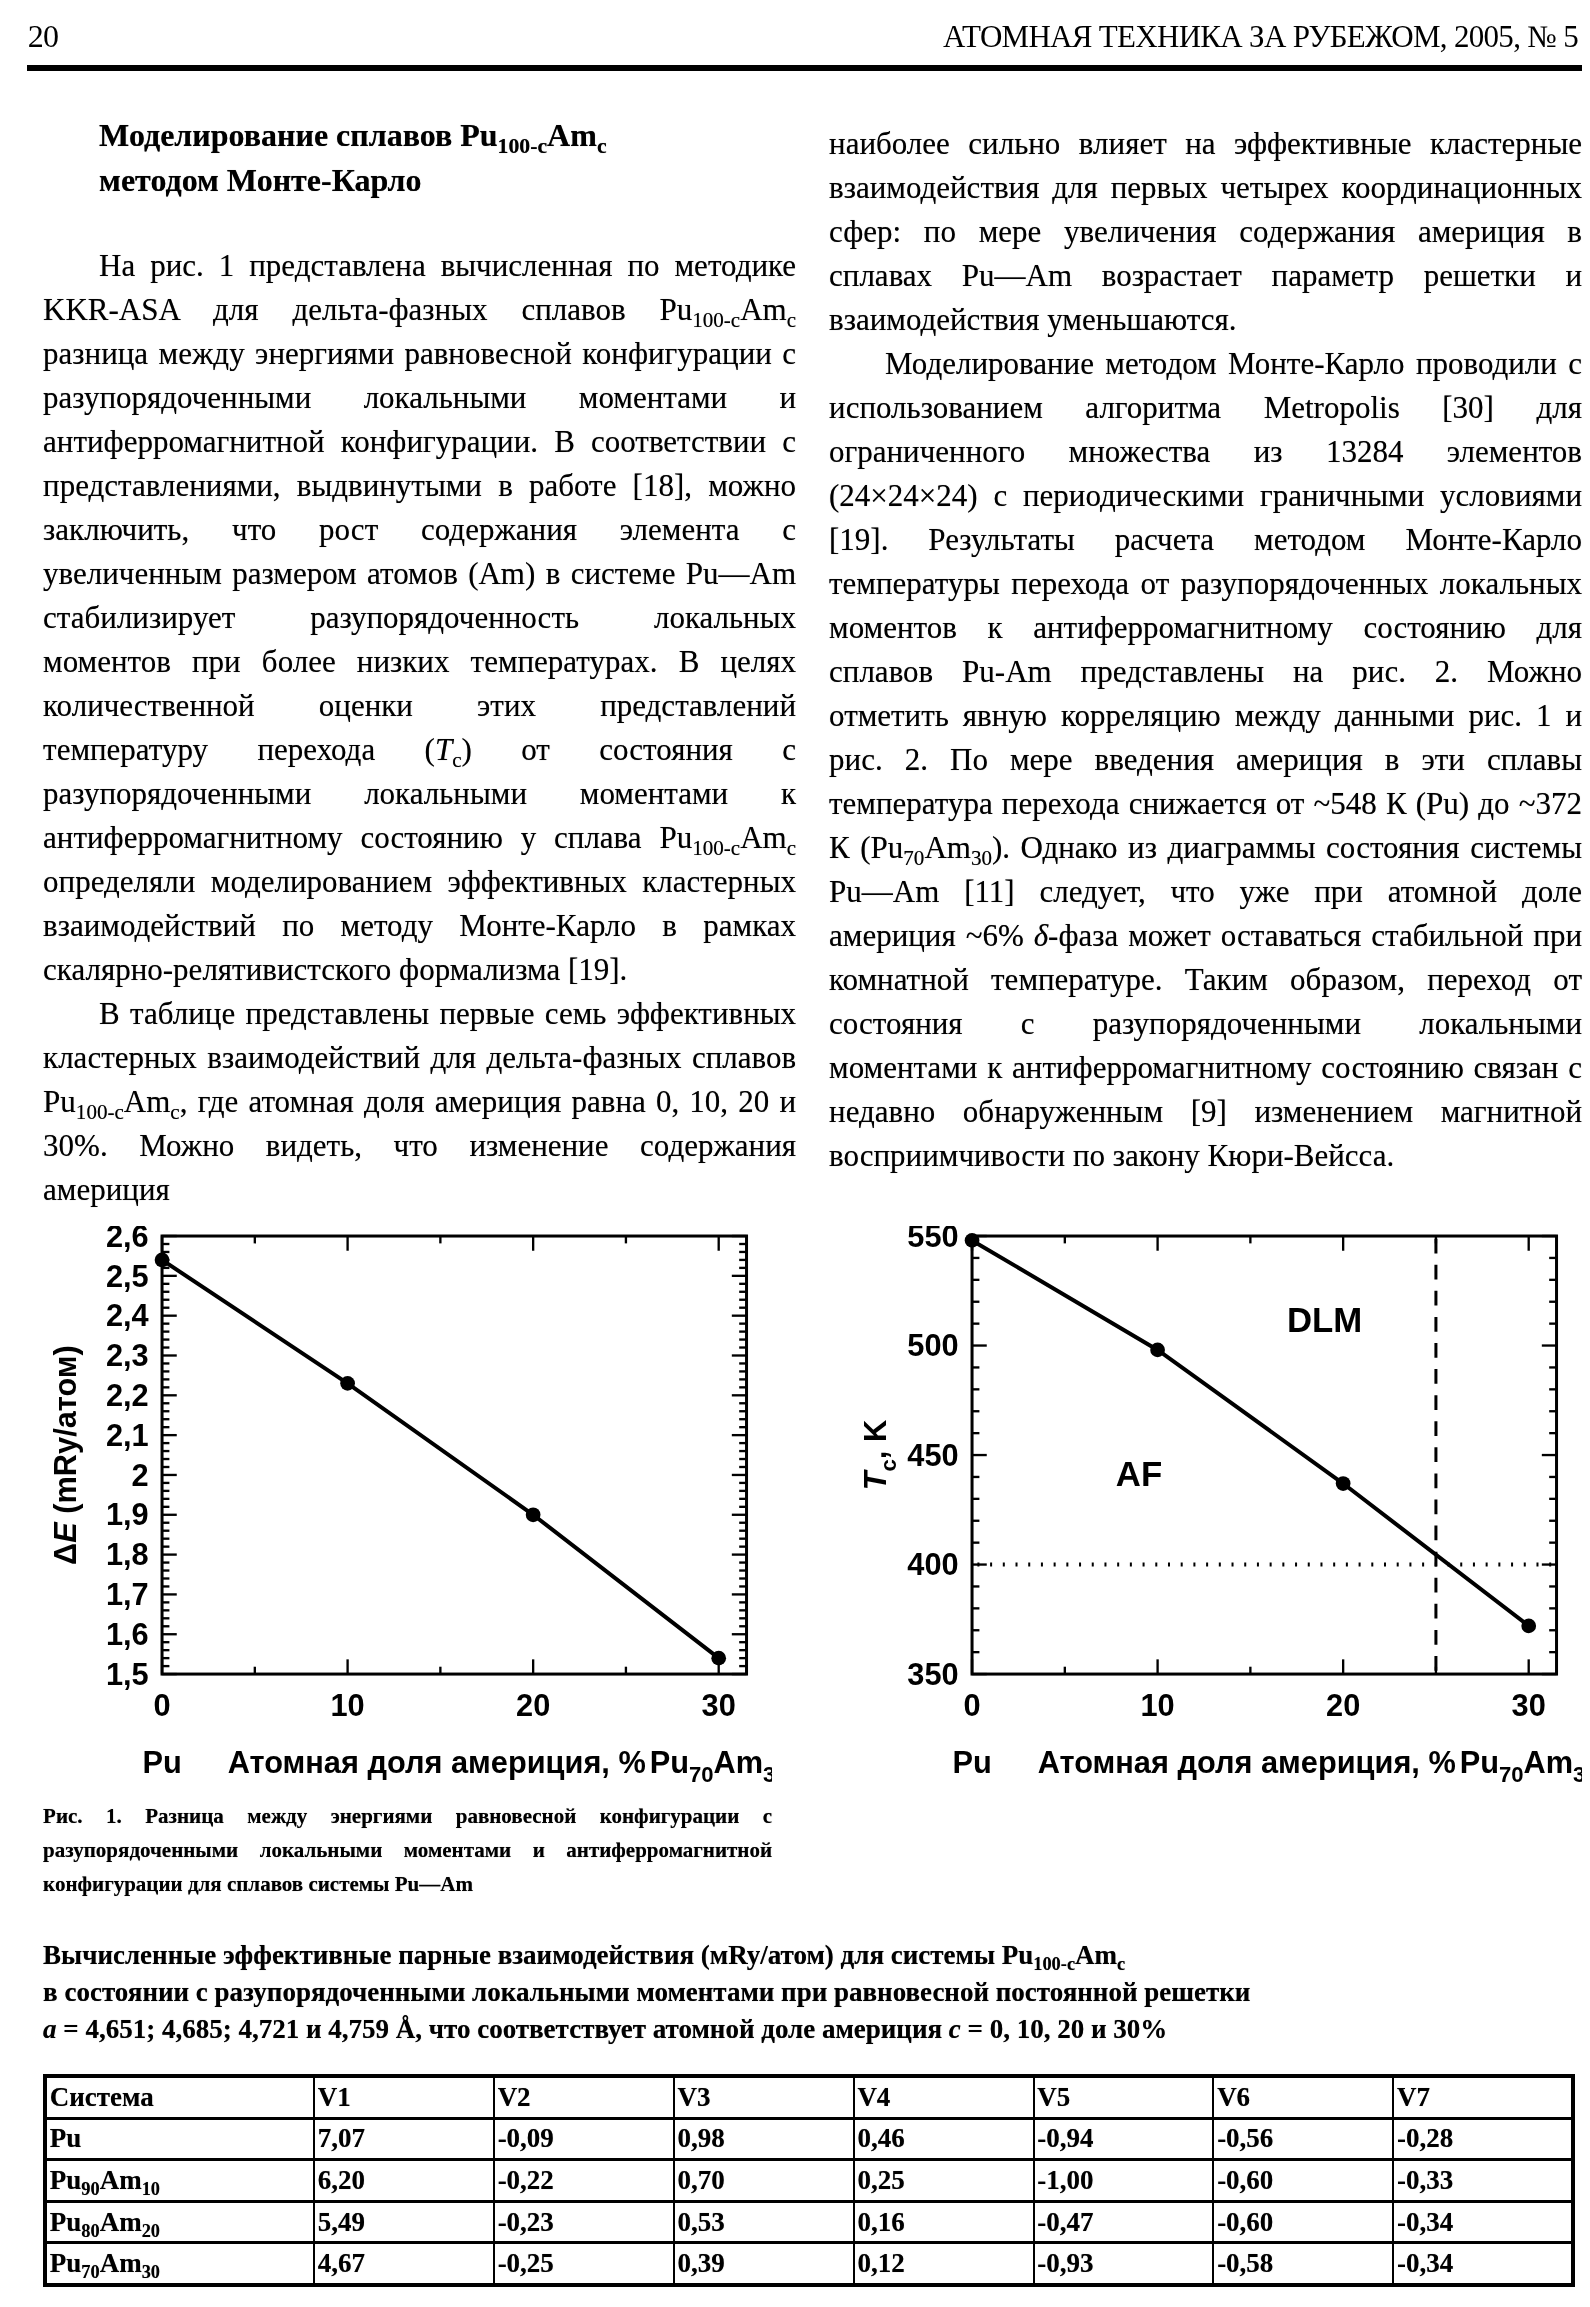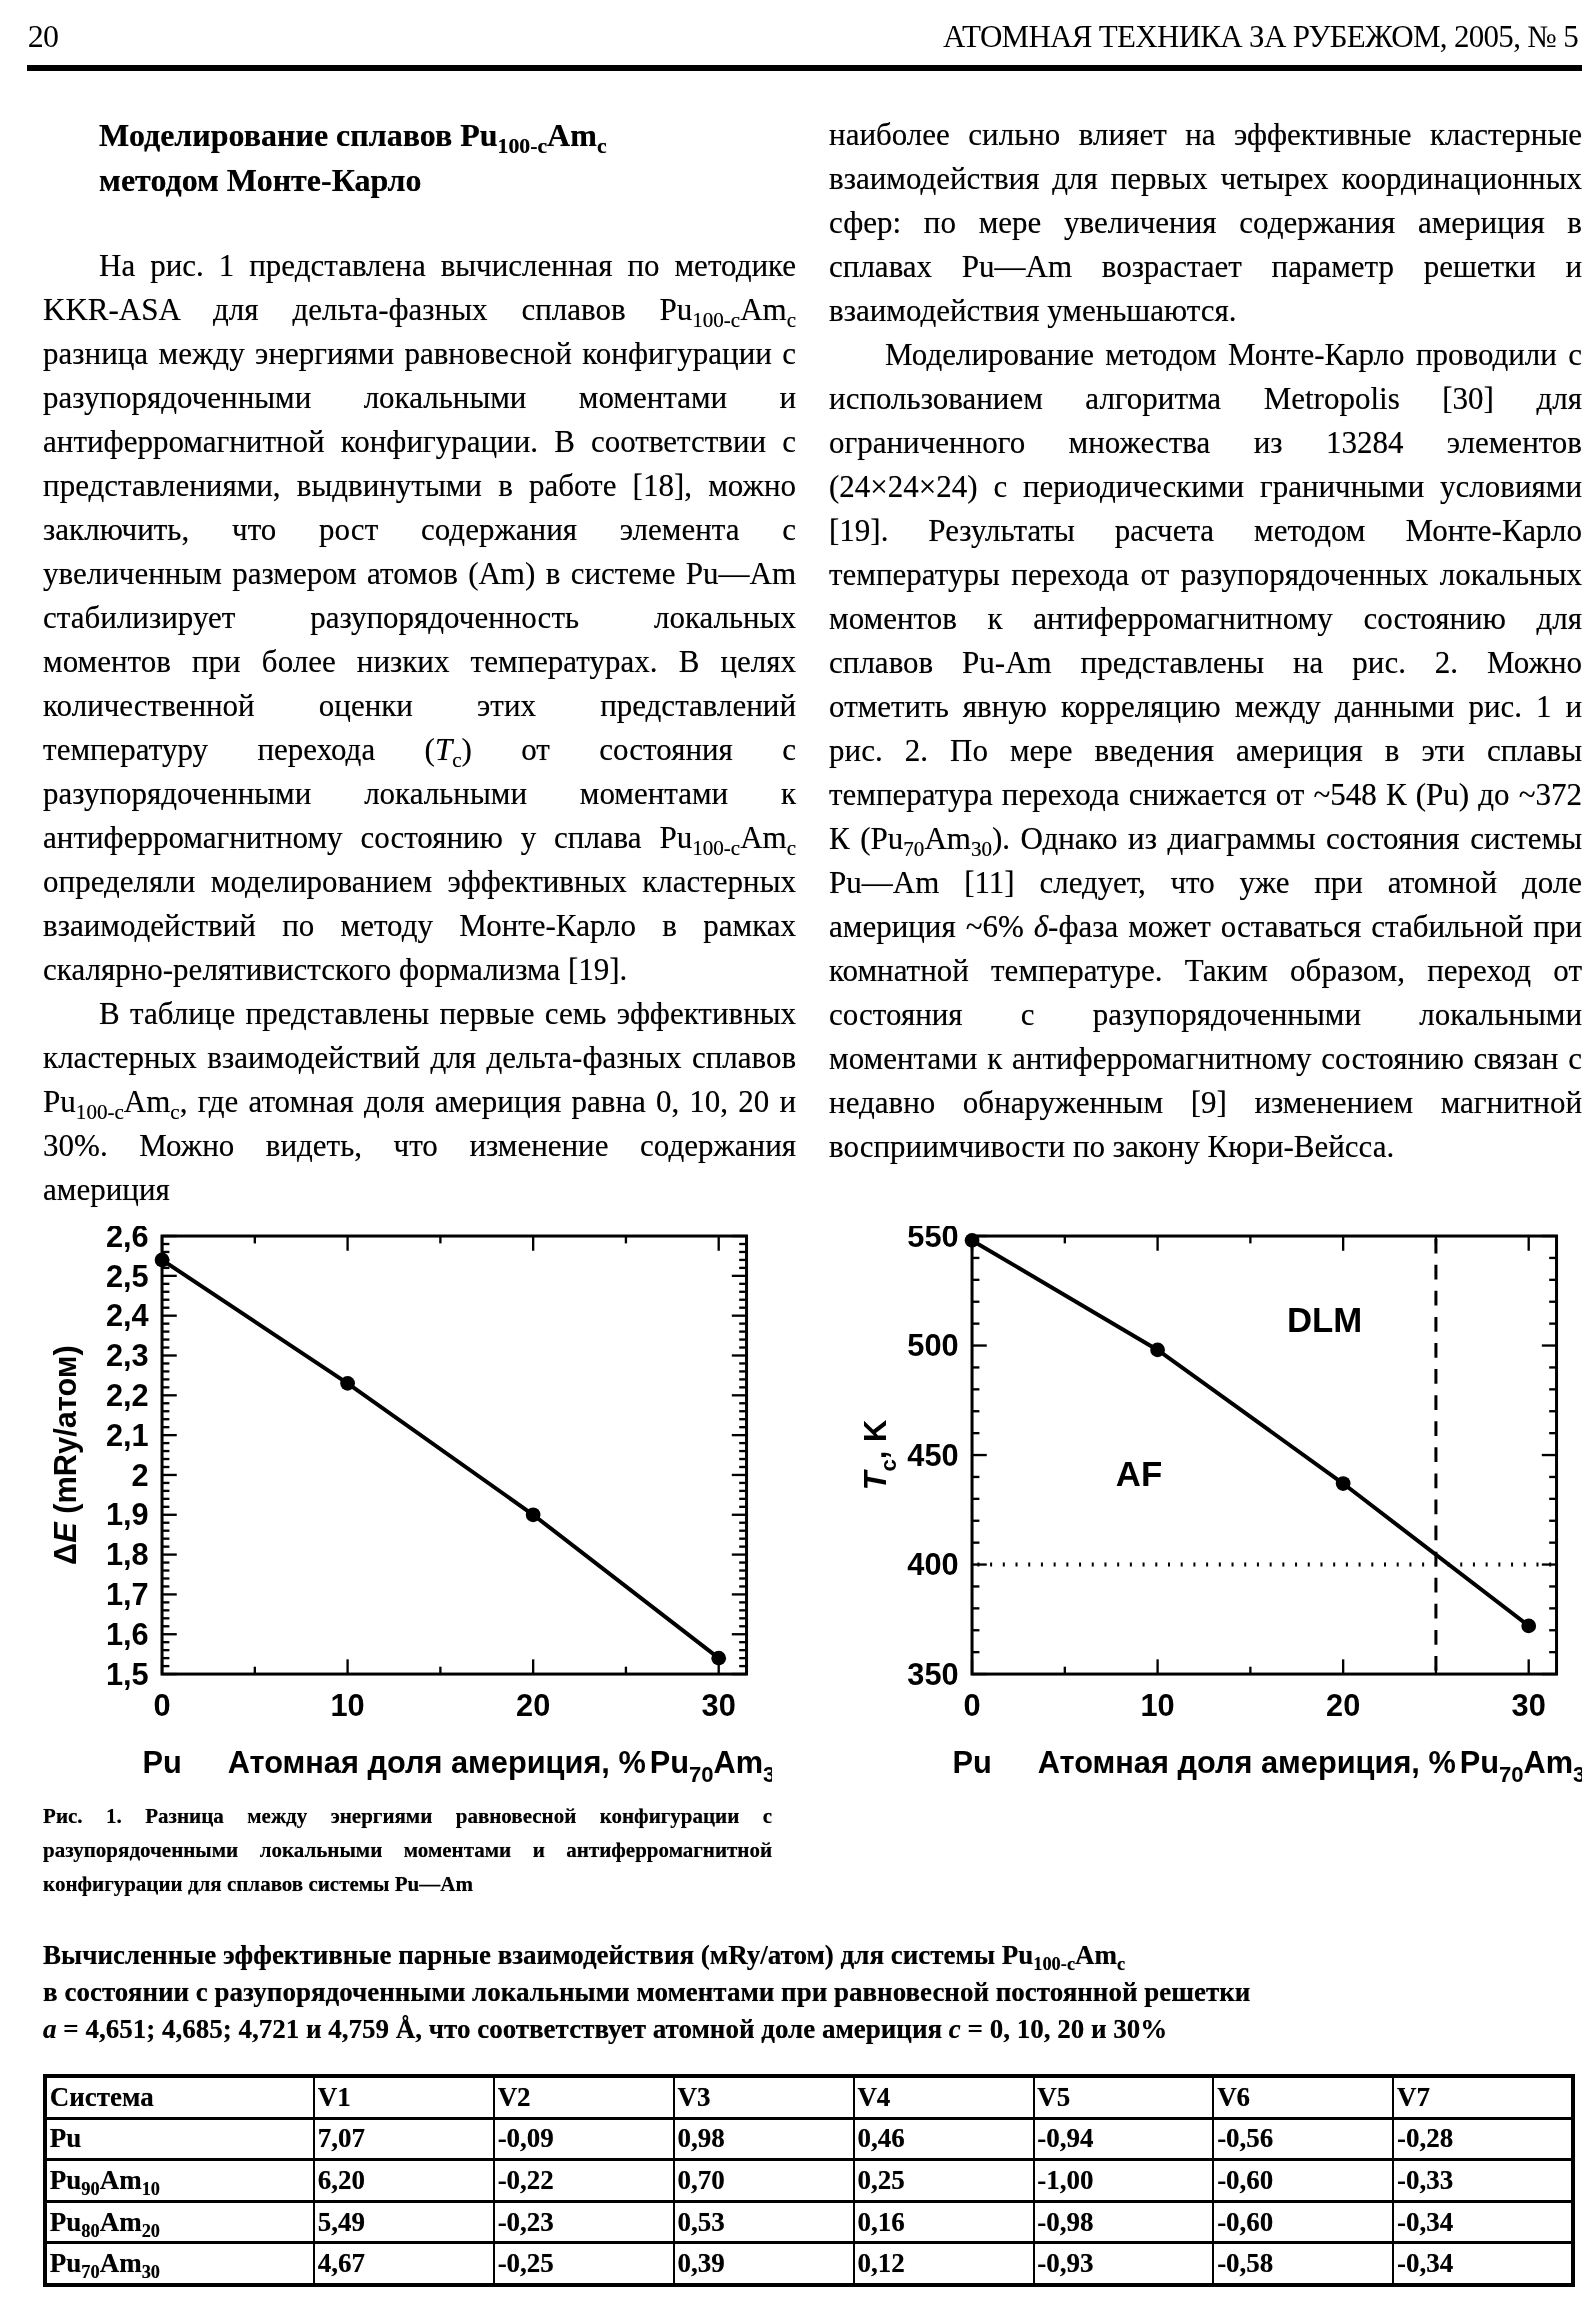--- a/index.html
+++ b/index.html
@@ -10,21 +10,21 @@
   .hdr{display:flex;justify-content:space-between;align-items:baseline;
        font-size:31px;letter-spacing:-0.7px;padding:1.3px 4px 0 1.3px;}
   .hdr .pno{font-size:32px;}
   .rule{height:6px;background:#000;margin-top:9.3px;}
   
   .content{padding-left:16.6px;padding-right:0;}
   .columns{display:flex;gap:33px;margin-top:42px;min-height:1077px;align-items:flex-start;}
   .col{flex:1;text-align:justify;font-size:31px;line-height:44px;
        text-shadow:0 0 0.7px rgba(0,0,0,.55);}
   .col p{margin:0;text-indent:56px;}
-  .col p.noindent{text-indent:0;}
+  .col p.noindent{text-indent:0;margin-top:9px;}
   h2.art{font-size:32px;line-height:45px;font-weight:bold;margin:0 0 41px 56px;text-align:left;
          text-shadow:0 0 0.7px rgba(0,0,0,.6);}
   sub{font-size:68%;line-height:0;}
   
   .figures{display:flex;gap:81px;margin-top:14.6px;}
   .fig{flex:1;}
   .chart svg{display:block;width:100%;height:auto;}
   .figcap{font-weight:bold;font-size:21px;line-height:34px;text-align:justify;margin-top:10.6px;
           text-shadow:0 0 0.7px rgba(0,0,0,.55);}
   .tick{font:bold 46px "Liberation Sans","DejaVu Sans",sans-serif;}
@@ -360,21 +360,21 @@
           <td>-1,00</td>
           <td>-0,60</td>
           <td>-0,33</td>
         </tr>
         <tr>
           <td>Pu<sub>80</sub>Am<sub>20</sub></td>
           <td>5,49</td>
           <td>-0,23</td>
           <td>0,53</td>
           <td>0,16</td>
-          <td>-0,98</td>
+          <td>-0,47</td>
           <td>-0,60</td>
           <td>-0,34</td>
         </tr>
         <tr>
           <td>Pu<sub>70</sub>Am<sub>30</sub></td>
           <td>4,67</td>
           <td>-0,25</td>
           <td>0,39</td>
           <td>0,12</td>
           <td>-0,93</td>

